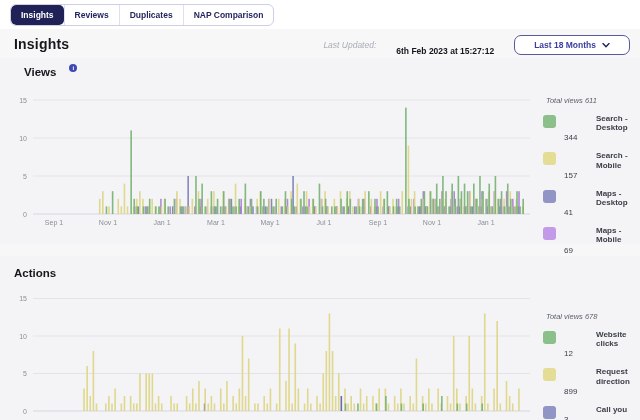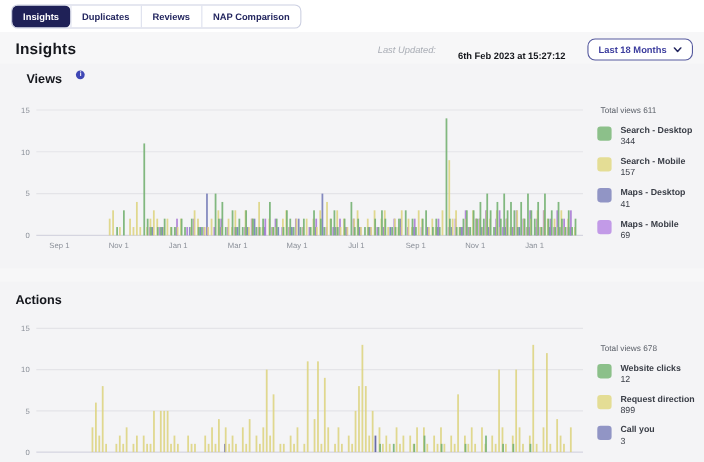--- a/index.html
+++ b/index.html
@@ -41,21 +41,21 @@
   }
   .header-right {
     position:absolute; right:10px; top:0;
     display:flex; align-items:center; gap:20px;
   }
   .last-updated-label { font-style:italic; color:#a9adb5; font-size:8.5px; }
   .last-updated-value { color:#15171c; font-size:8.5px; font-weight:600;margin-top:12px; }
   .range-btn {
     display:flex; align-items:center; gap:6px;
     border:1px solid #565a9e; border-radius:7px; background:#ffffff;
-    padding:4px 9px; font-size:8.5px; font-weight:600; color:#3c3d9e;
+    padding:4px 19px; font-size:8.5px; font-weight:600; color:#3c3d9e;
     cursor:pointer;
   }
   
   .section {
     position:absolute; left:0; right:0; background:#f4f4f6;
   }
   #views-section  { top:58px;  height:186px; }
   #actions-section{ top:256px; height:170px; }
   .section-title {
     position:absolute; font-size:11.5px; font-weight:700; color:#15171d;
@@ -70,36 +70,36 @@
   }
   .chart-svg { position:absolute; left:0; }
   #views-chart  { top:28px; }
   #actions-chart{ top:32px; }
   
   .legend {
     position:absolute; left:543px; width:95px;
   }
   #views-section .legend { top:38px; }
   #actions-section .legend { top:56px; }
-  .legend-total { font-size:7.5px; color:#5a5f68; margin-bottom:9px; margin-left:3px; }
+  .legend-total { font-size:7.5px; color:#5a5f68; margin-bottom:9px; margin-left:3px;font-style:italic; }
   .legend-item { display:flex; gap:8px; margin-bottom:9px; align-items:flex-start; }
   .legend-swatch { width:13px; height:13px; border-radius:3px; flex:0 0 auto; margin-top:1px; }
   .legend-text { display:flex; flex-direction:column; gap:1px; }
-  .legend-label { font-size:8px; font-weight:700; color:#3a3e47; line-height:1.15; }
+  .legend-label { font-size:8px; font-weight:700; color:#3a3e47; line-height:1.15;margin-left:32px; }
   .legend-value { font-size:8px; color:#3a3e47; }
   .axis-label { font-size:7px; fill:#8a8f98; }
 </style>
 </head>
 <body>
 
 <div class="tabstrip">
   <div class="tabs" id="tab-bar">
       <div class="tab active">Insights</div>
+      <div class="tab">Reviews</div>
       <div class="tab">Duplicates</div>
-      <div class="tab">Reviews</div>
       <div class="tab">NAP Comparison</div>
     </div>
 </div>
 
 <div class="page-header">
   <div class="page-title">Insights</div>
   <div class="header-right">
     <span class="last-updated-label">Last Updated:</span>
     <span class="last-updated-value">6th Feb 2023 at 15:27:12</span>
     <button class="range-btn">

